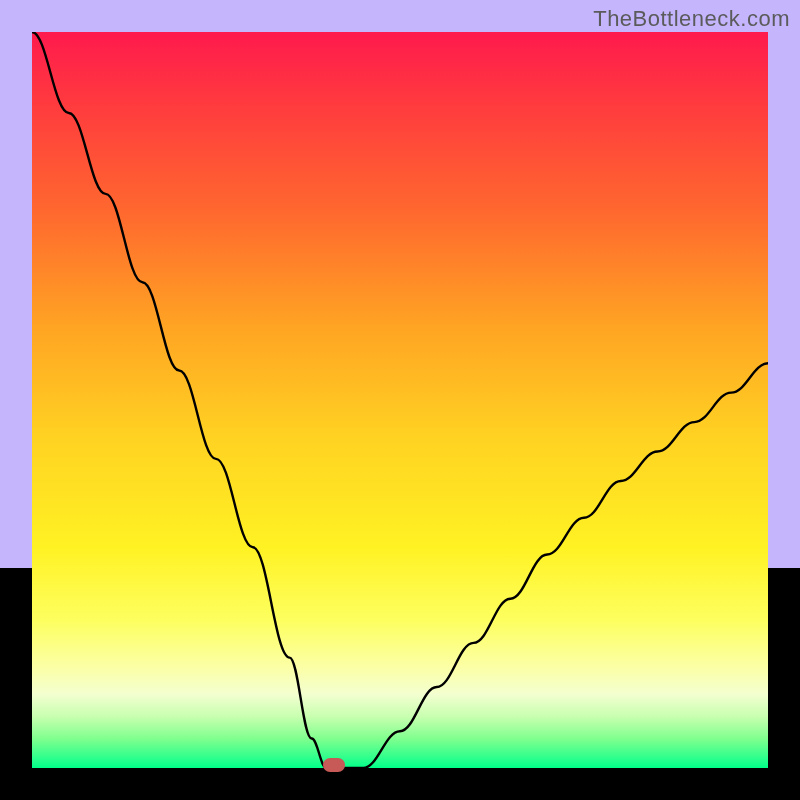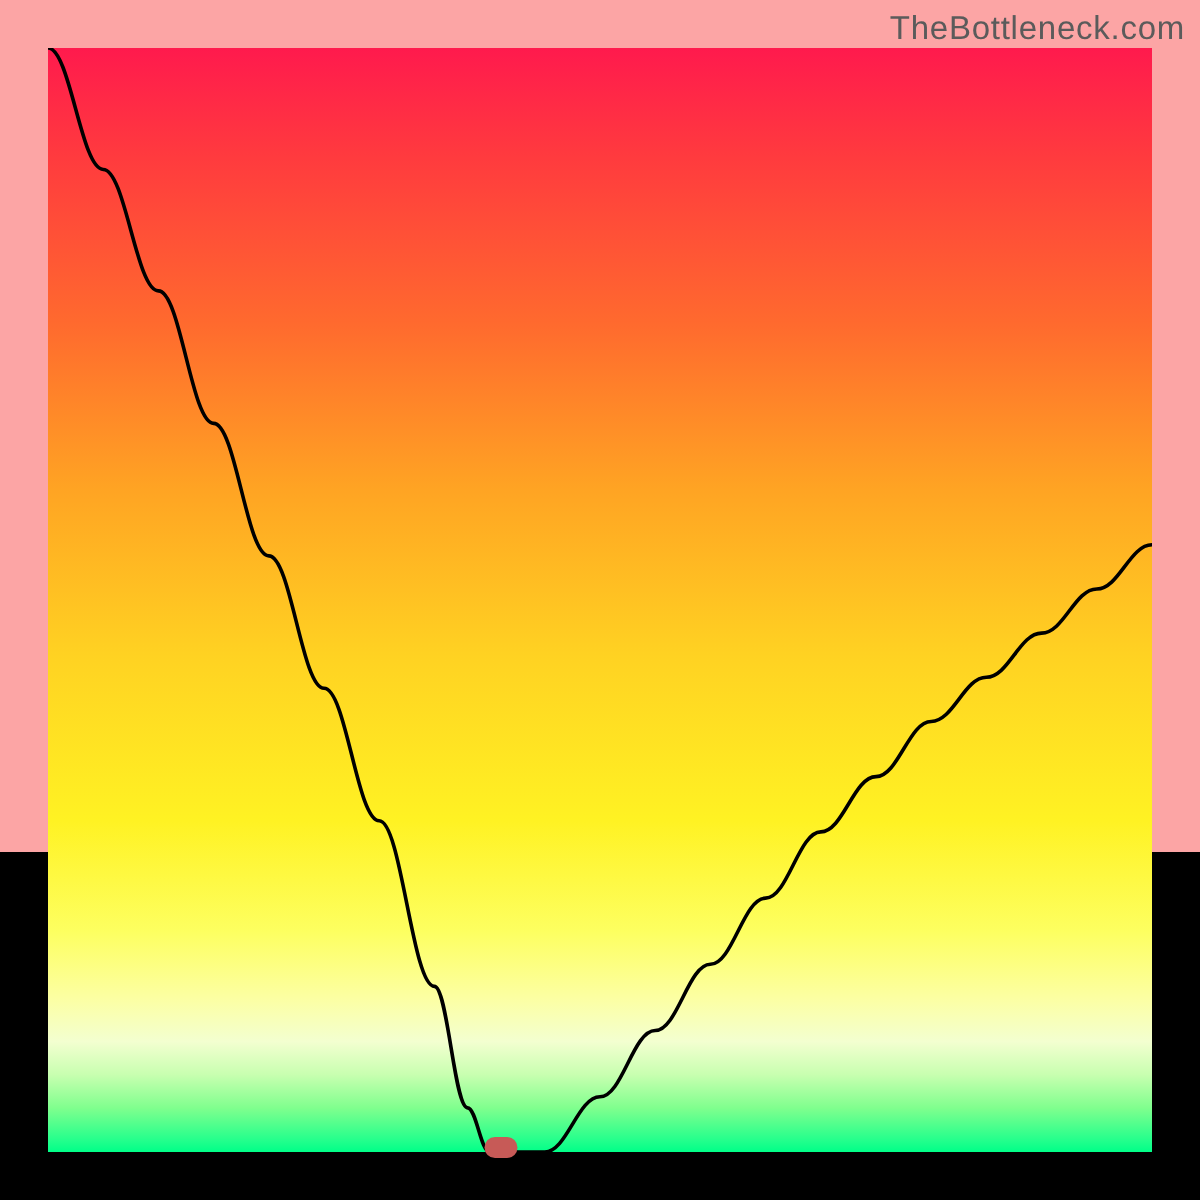--- a/index.html
+++ b/index.html
@@ -8,21 +8,21 @@
     width: 800px;
     height: 800px;
     overflow: hidden;
     background: #000;
     font-family: Arial, Helvetica, sans-serif;
   }
   .frame {
     position: relative;
     width: 800px;
     height: 568px;
-    background: #fca5a5;
+    background: #c4b5fd;
   }
   .plot-area {
     position: absolute;
     left: 32px;
     top: 32px;
     width: 736px;
     height: 736px;
     background: linear-gradient(
       to bottom,
       #ff1a4d 0%,

